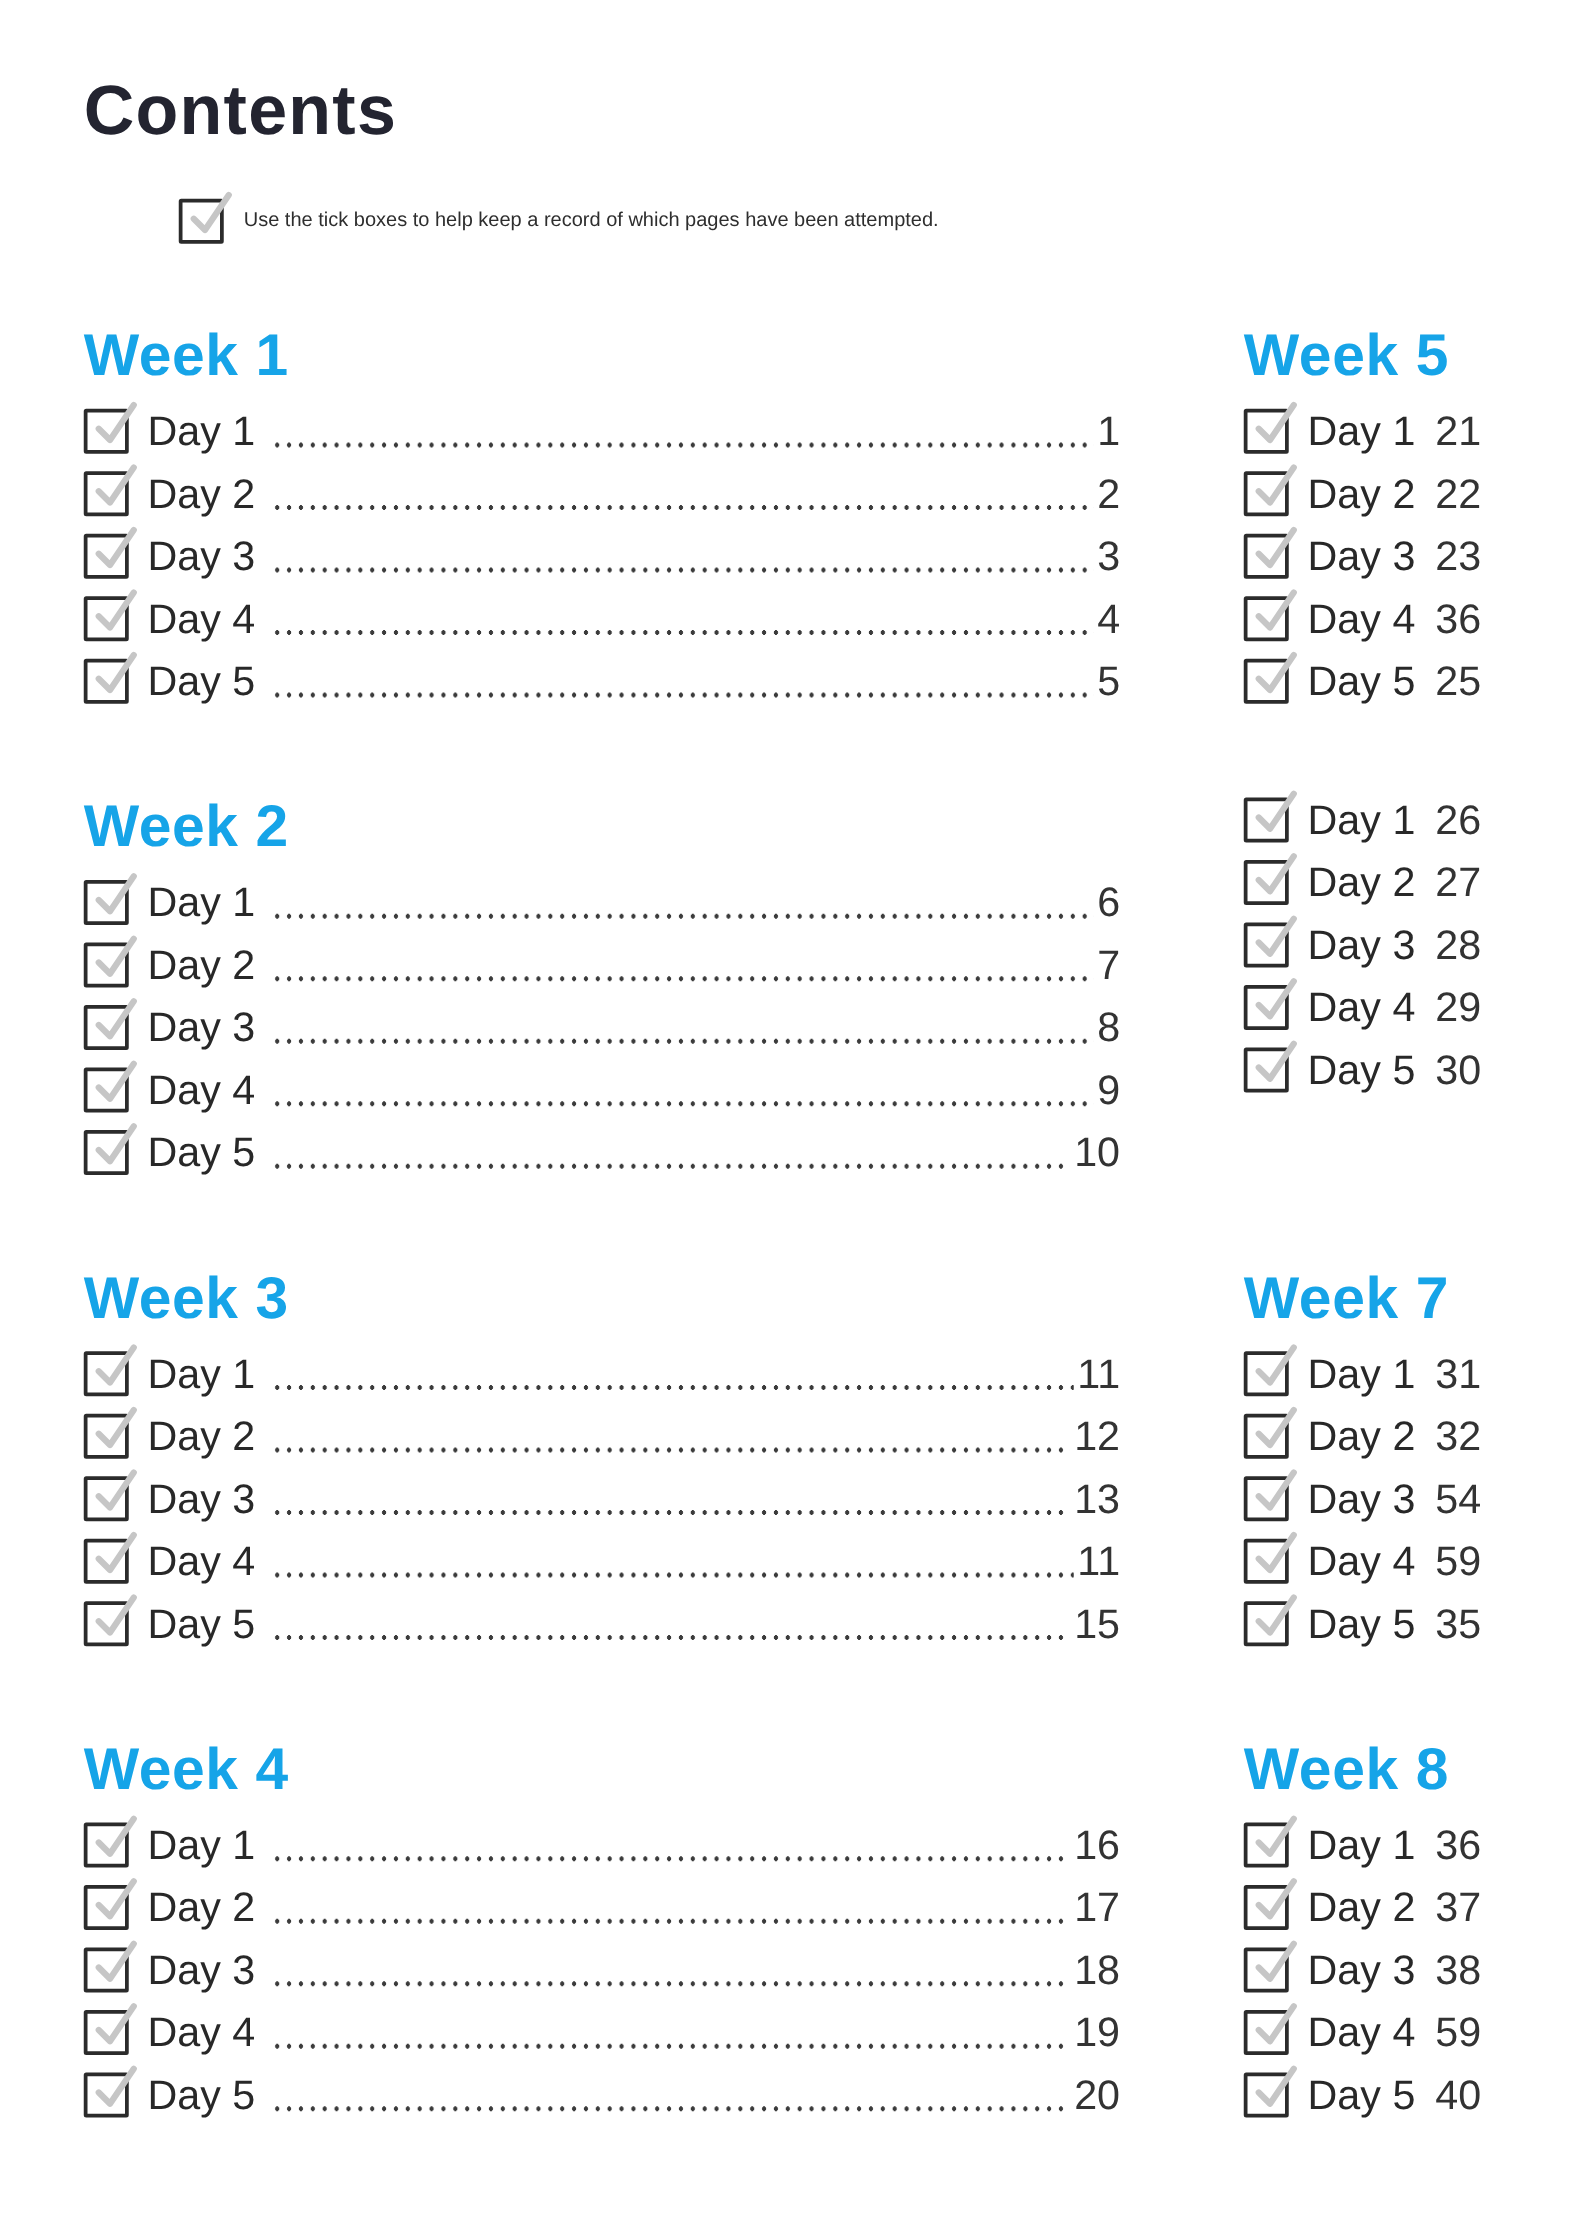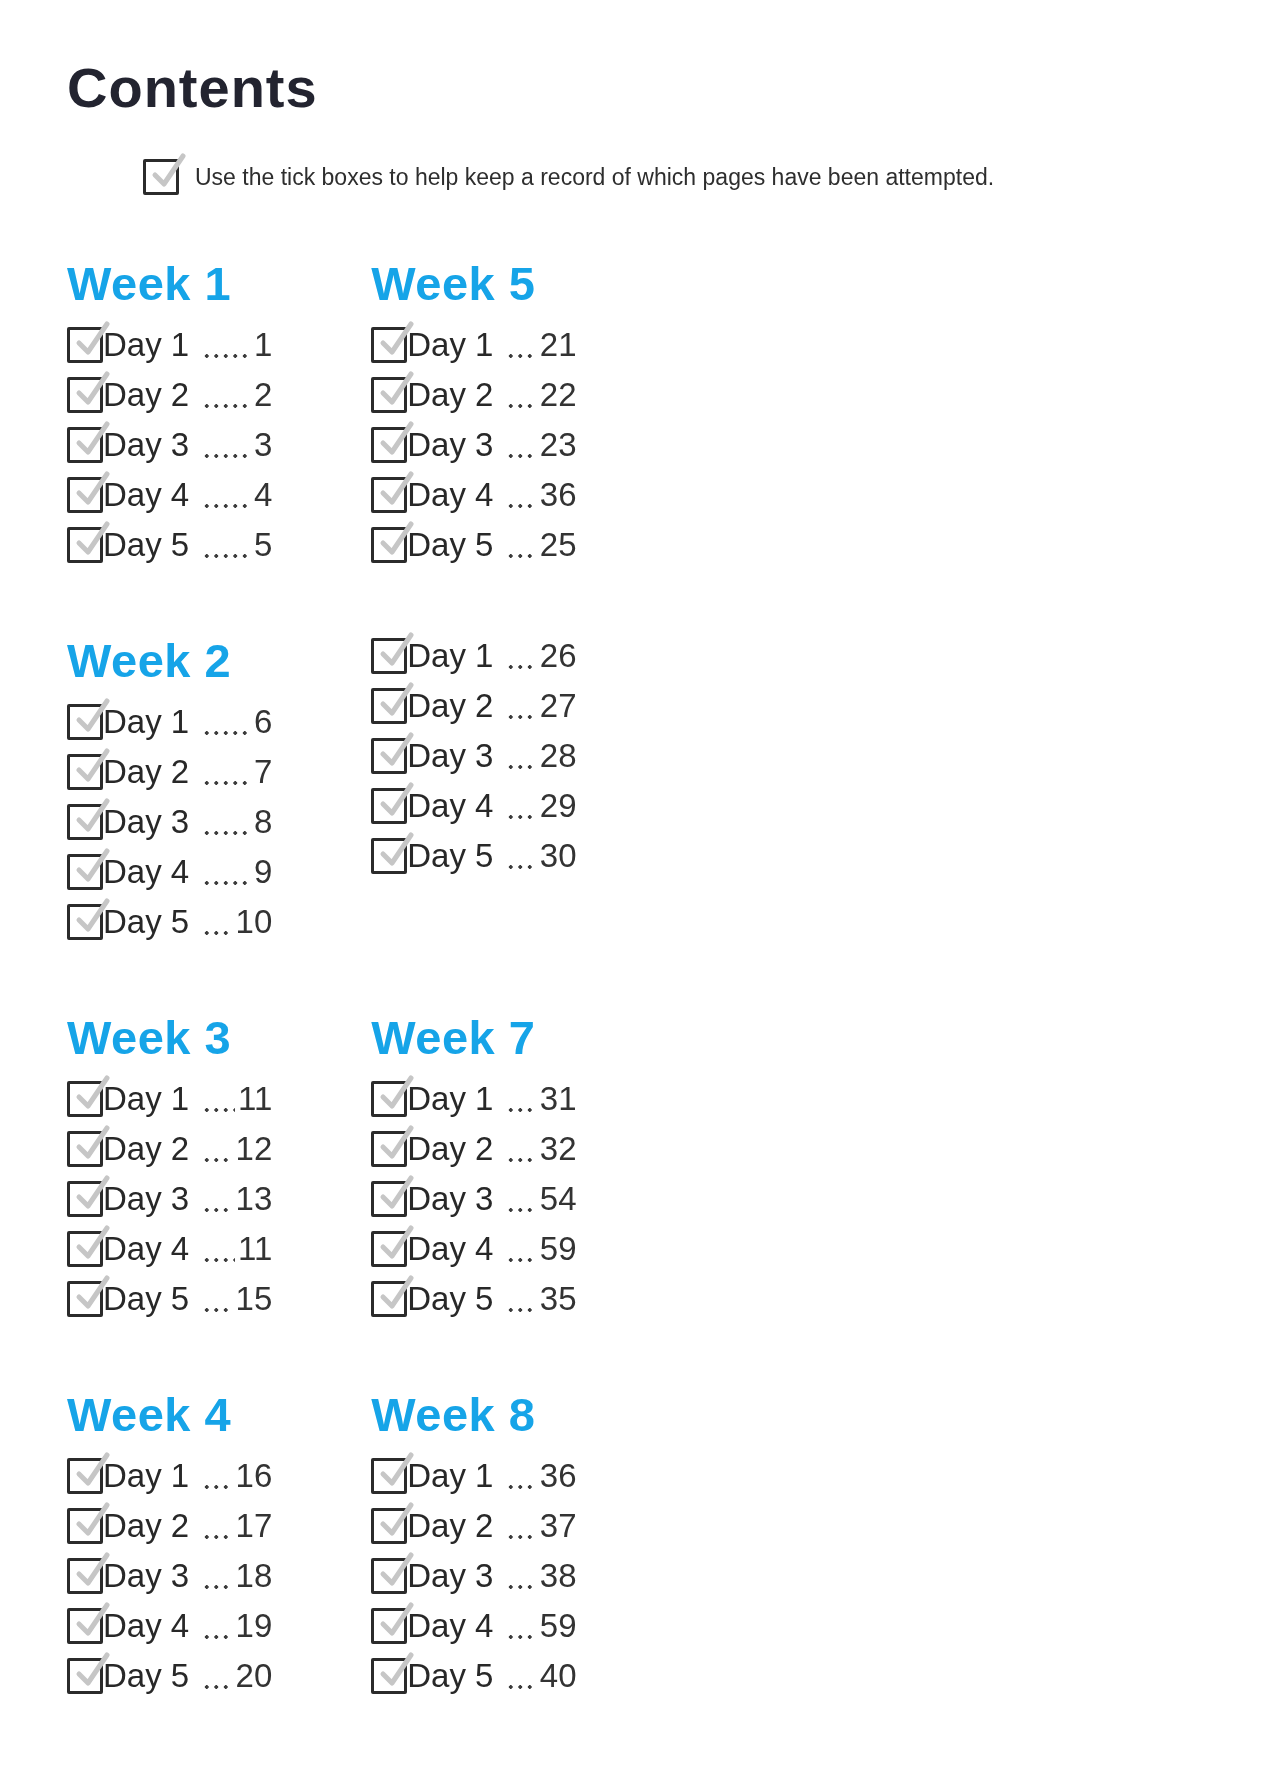--- a/index.html
+++ b/index.html
@@ -19,37 +19,37 @@
   }
   .page{width:1264px;height:1788px;padding:0 79px 0 67px;}
   .title{
     text-align:left;font-size:56px;line-height:64px;font-weight:bold;
     color:var(--title);margin:56px 0 0;letter-spacing:1px;
   }
   .instruction{
     display:flex;align-items:center;margin:38px 0 0 76px;height:38px;
   }
   .instruction-text{
-    font-size:23px;color:#2E2E2E;margin-left:16px;white-space:nowrap;
+    font-size:16px;color:#2E2E2E;margin-left:16px;white-space:nowrap;
   }
   .weeks-grid{
-    display:grid;grid-template-columns:1fr 1fr 1fr 1fr;grid-template-rows:repeat(4,auto);
+    display:grid;grid-template-columns:1fr;grid-template-rows:repeat(4,auto);
     grid-auto-flow:column;column-gap:99px;row-gap:61px;margin-top:58px;
   }
   .week-title{
     font-size:47px;line-height:60px;font-weight:bold;color:var(--accent);
     margin:0 0 6px;letter-spacing:.5px;
   }
   .day-row{display:flex;align-items:center;height:50px;}
   .checkbox{
     width:36px;height:36px;border:3px solid var(--box);border-radius:2px;
     position:relative;flex:none;background:#fff;
   }
   .checkbox svg{position:absolute;left:2px;top:-9px;width:40px;height:40px;overflow:visible;}
-  .day-label{font-size:33px;color:var(--text);white-space:nowrap;}
+  .day-label{font-size:33px;color:var(--text);white-space:nowrap;margin-left:15px;}
   .leader{
     flex:1;height:4px;transform:translateY(11px);margin:0 3px 0 13px;
     background-image:radial-gradient(circle closest-side,var(--dots) 90%,transparent 100%);
     background-size:9.5px 4px;background-repeat:repeat-x;background-position:0 50%;
   }
   .page-num{font-size:33px;color:#333333;text-align:right;flex:none;white-space:nowrap;}
 </style>
 </head>
 <body>
 

